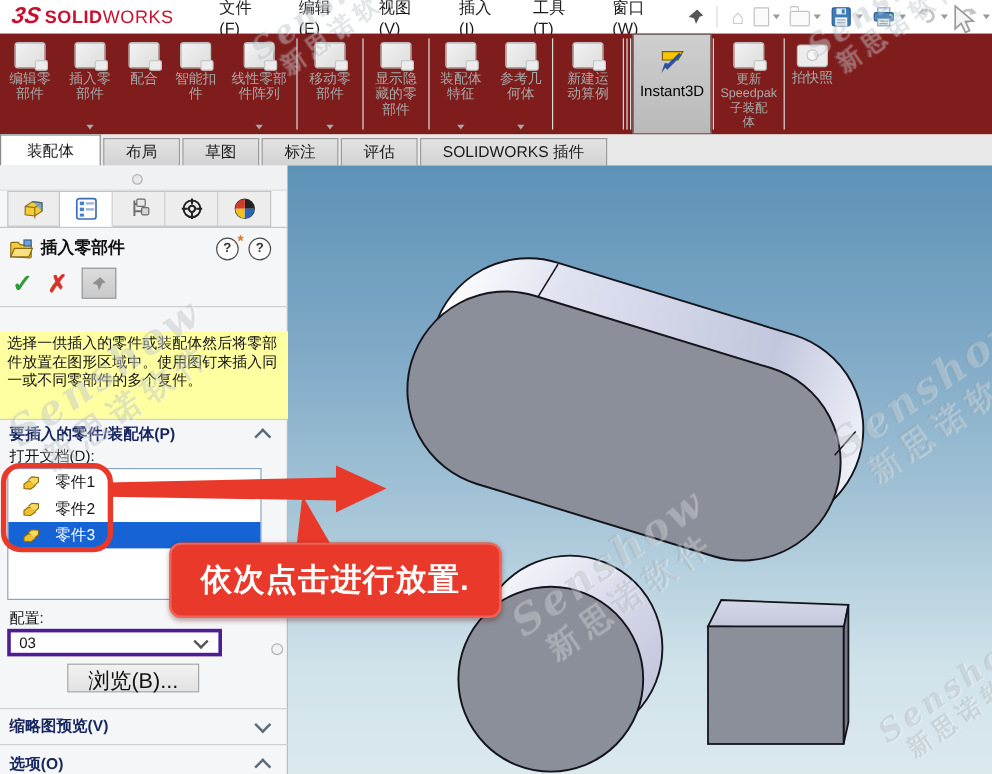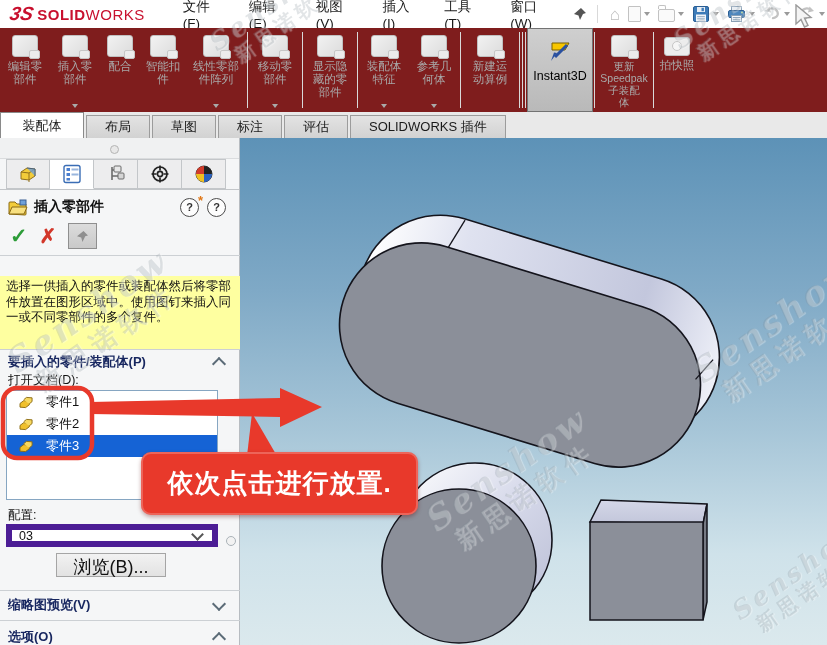--- a/index.html
+++ b/index.html
@@ -66,21 +66,21 @@
   .group-head{position:absolute;left:8px;width:224px;display:flex;align-items:center;font-weight:700;color:#17265f;font-size:13px;}
   .chev{width:8px;height:8px;border-right:2px solid #5b6b77;border-bottom:2px solid #5b6b77;margin-left:auto;margin-right:8px;}
   .chev.up{transform:rotate(-135deg);margin-top:4px;}
   .chev.down{transform:rotate(45deg);margin-top:-2px;}
   .info-box{position:absolute;left:0px;top:138px;width:240px;height:74px;background:#feffa0;color:#111;font-size:12.5px;line-height:15.5px;padding:3px 6px 0 6px;box-sizing:border-box;}
   .docs-label{position:absolute;left:8px;top:234px;font-size:12.5px;color:#111;}
   .listbox{position:absolute;left:6px;top:252px;width:212px;height:110px;background:#fff;border:1px solid #86a6c2;box-sizing:border-box;}
   .doc-item{height:22px;display:flex;align-items:center;gap:12px;padding-left:12px;font-size:13px;color:#111;}
   .doc-item.selected{background:#1563d5;color:#fff;}
   .cfg-label{position:absolute;left:8px;top:369px;font-size:12.5px;color:#111;}
-  .combo{position:absolute;left:6px;top:386px;width:212px;height:23px;background:#fff;border:6px solid #4c1d95;box-sizing:border-box;display:flex;align-items:center;font-size:12.5px;padding-left:7px;color:#111;}
+  .combo{position:absolute;left:6px;top:386px;width:179px;height:23px;background:#fff;border:3px solid #4c1d95;box-sizing:border-box;display:flex;align-items:center;font-size:12.5px;padding-left:7px;color:#111;}
   .combo .chev{border-color:#555;margin-right:10px;width:7px;height:7px;}
   .browse{position:absolute;left:56px;top:415px;width:110px;height:24px;background:linear-gradient(#f2f2f2,#e2e2e2);border:1px solid #a5a5a5;font-size:18px;font-family:inherit;color:#111;}
   .splitter-dot{position:absolute;right:3px;top:398px;width:8px;height:8px;border-radius:50%;background:#f2f2f2;border:1px solid #aab2b8;}
 
   
   .viewport{position:relative;width:587px;height:507px;background:linear-gradient(180deg,#5d92b7 0%,#7fa9c6 30%,#a7c6d8 58%,#cfe2ea 82%,#dbe9ed 100%);overflow:hidden;}
   .viewport svg{position:absolute;left:0;top:0;}
 
   
   .annot{position:absolute;left:0;top:0;z-index:60;pointer-events:none;}

